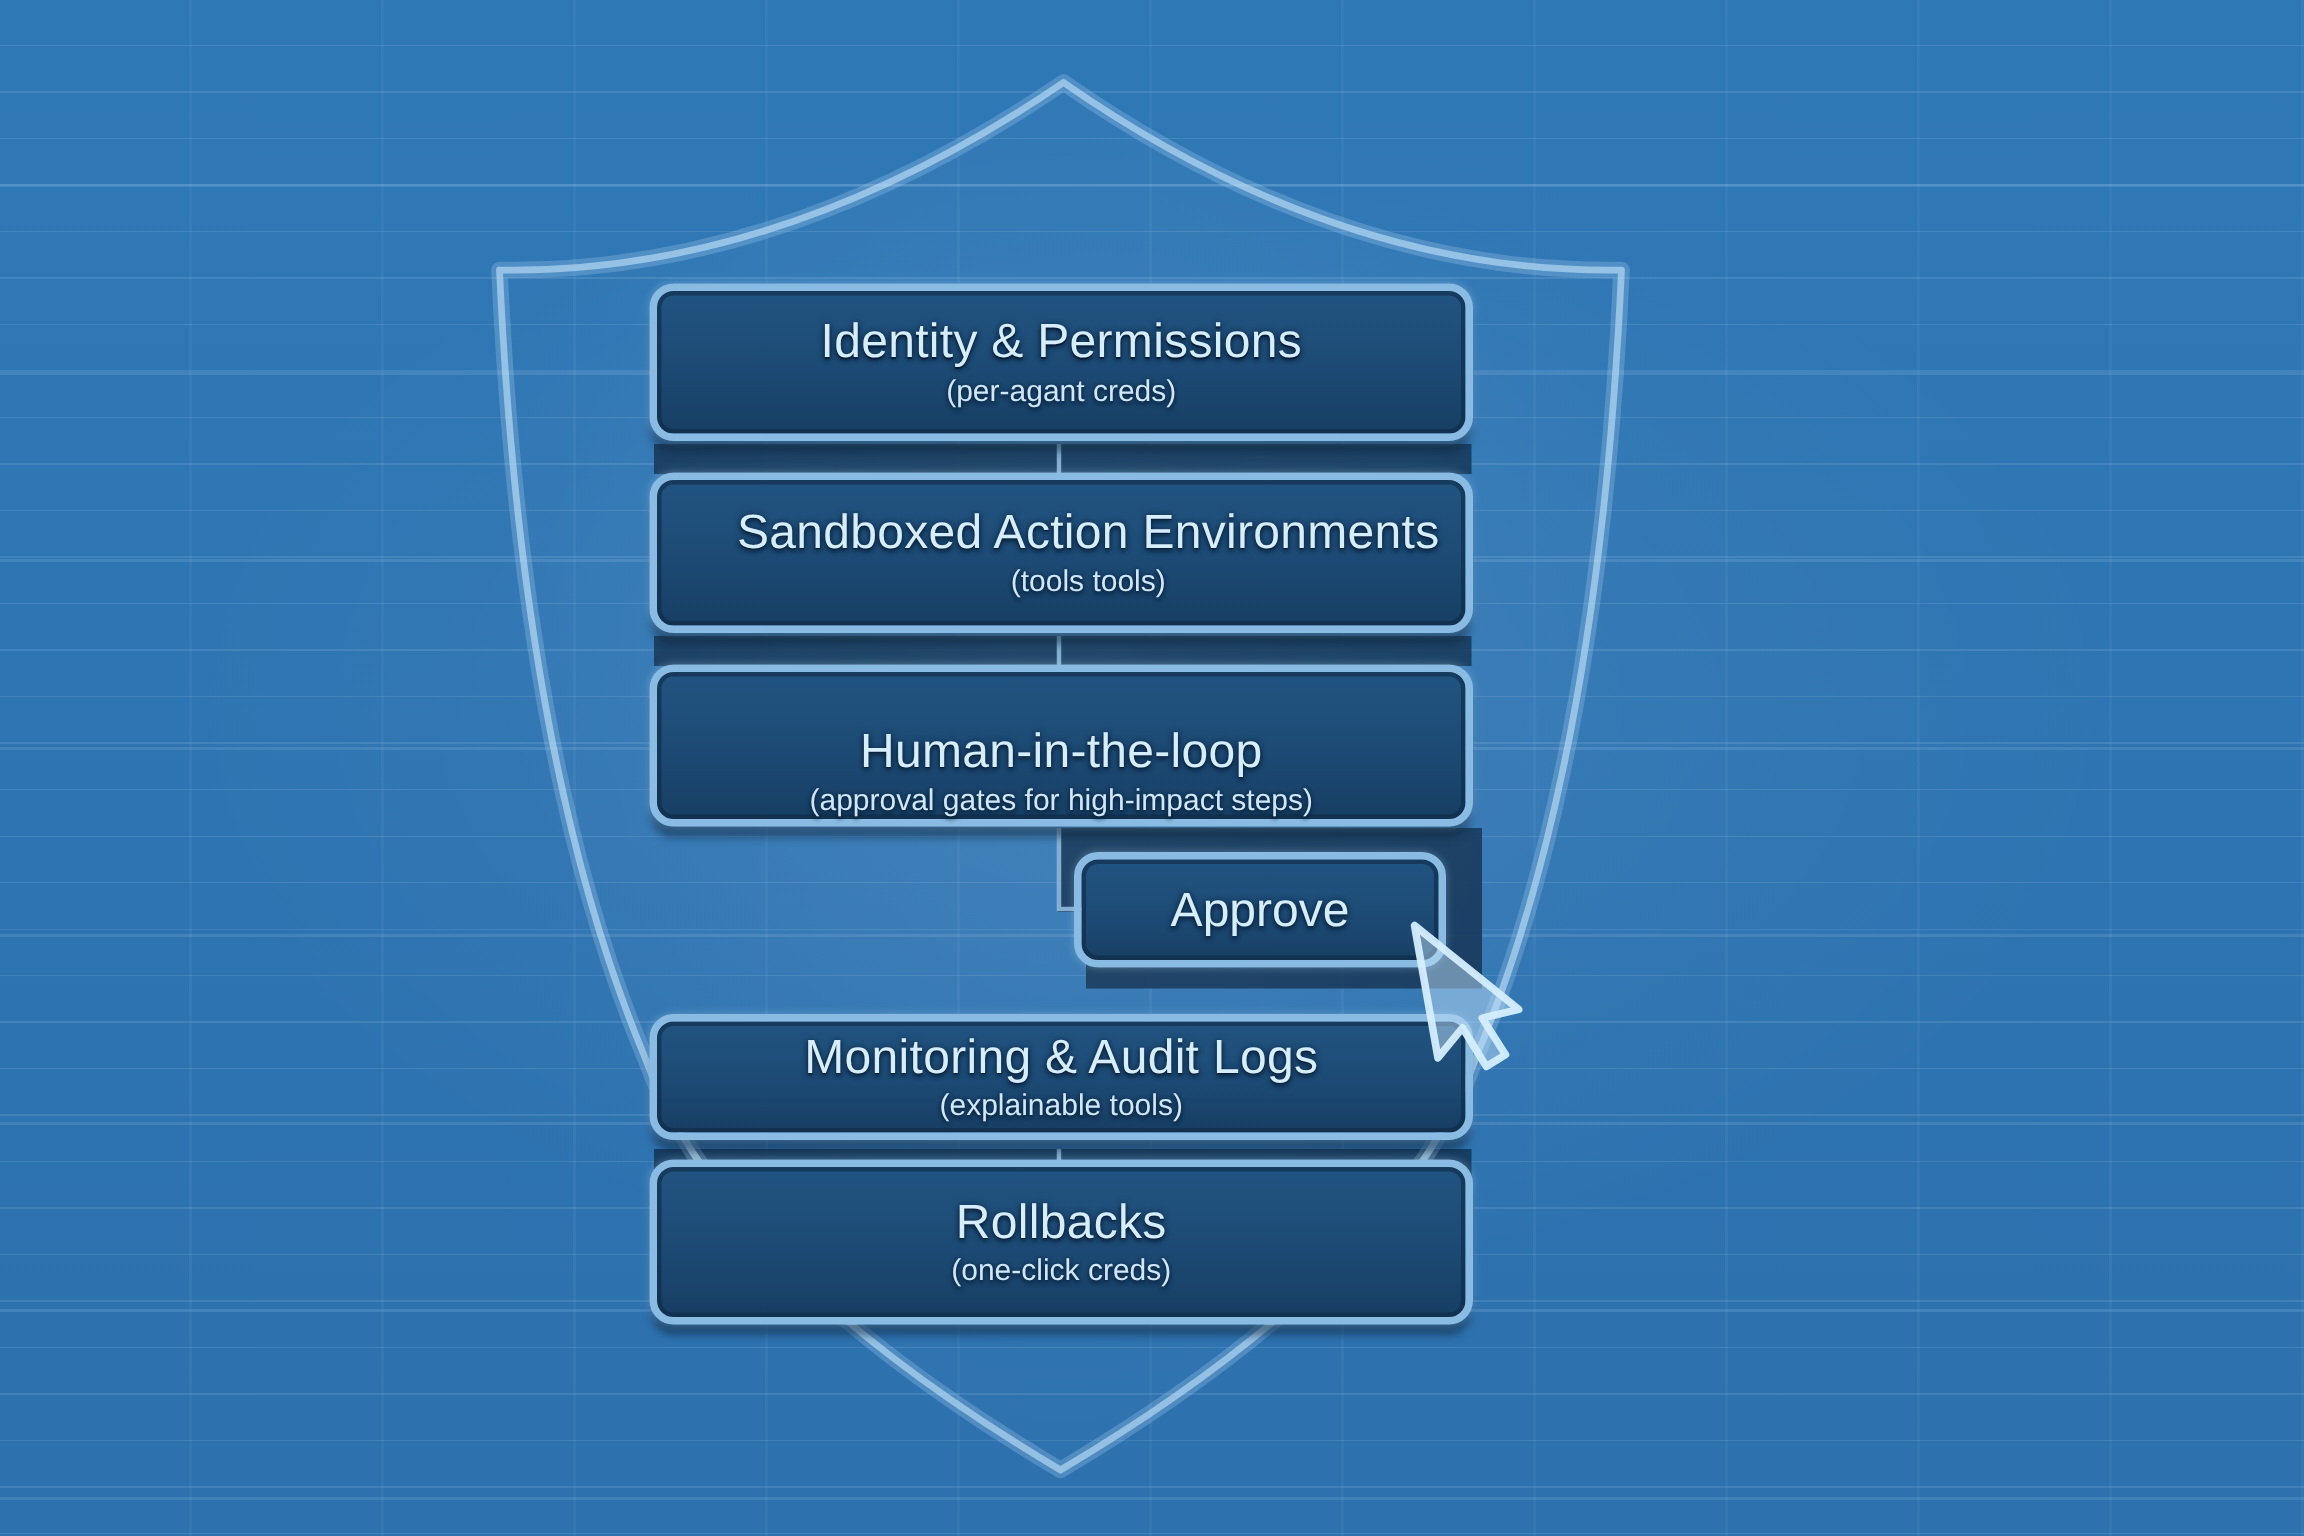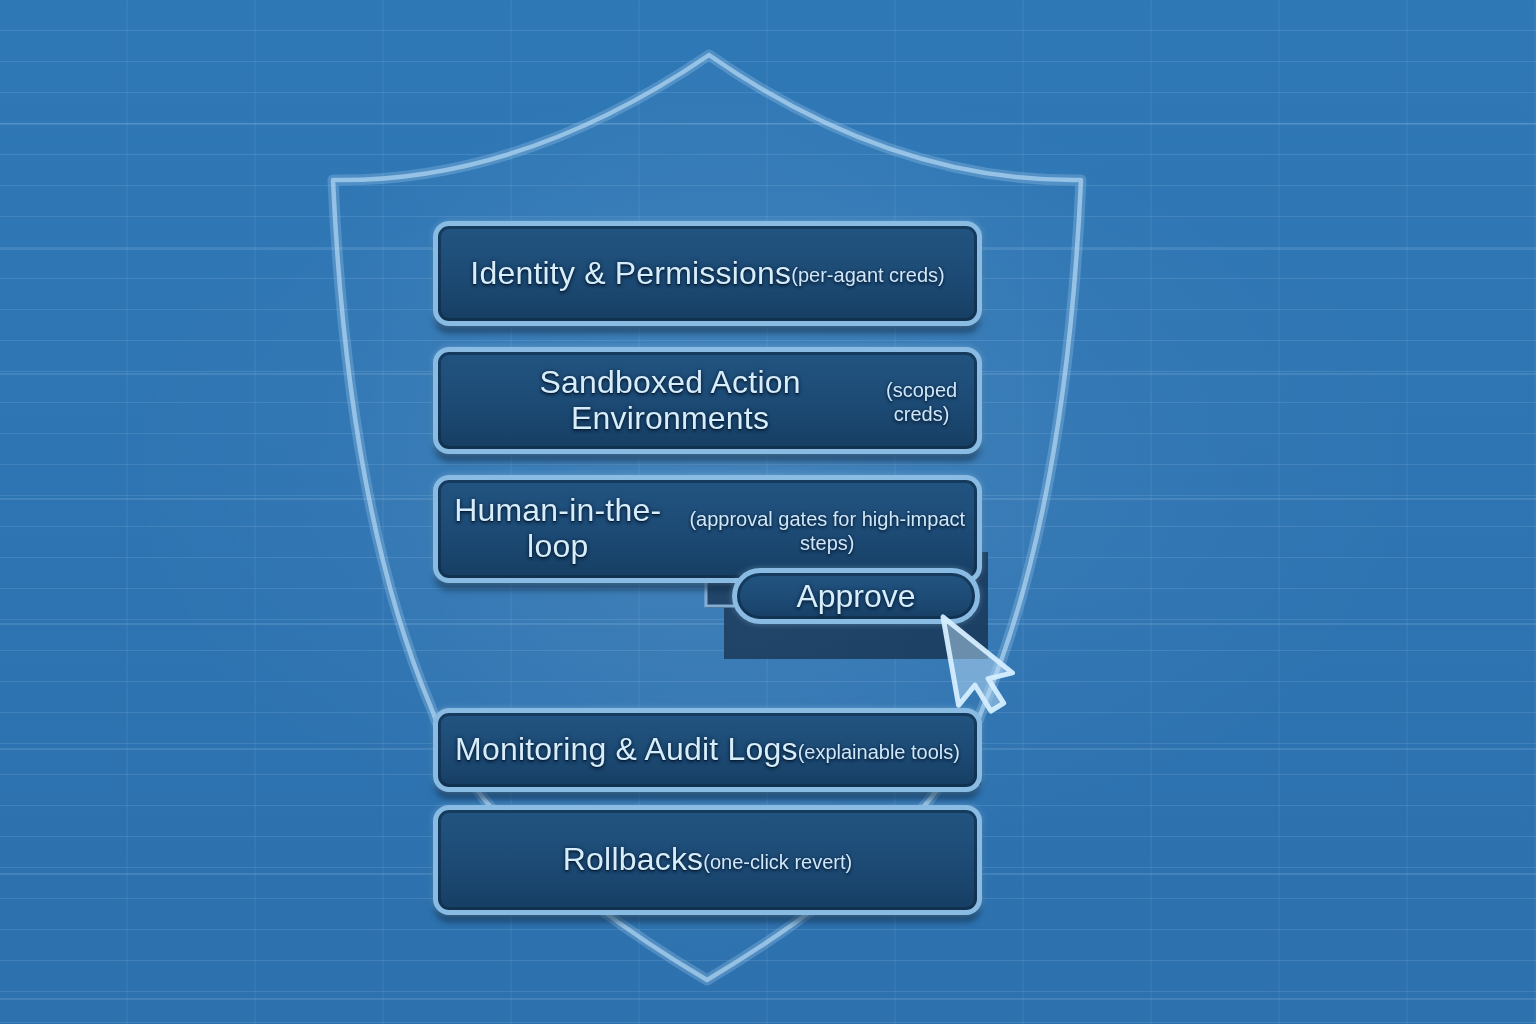--- a/index.html
+++ b/index.html
@@ -26,44 +26,43 @@
     position:absolute;
     left:433px;width:549px;
     box-sizing:border-box;
     background:linear-gradient(180deg,#225481 0%,#1c4a74 55%,#173e63 100%);
     border:5px solid #8abbe2;
     border-radius:16px;
     box-shadow:
       inset 0 0 0 3px rgba(12,38,64,0.55),
       0 0 6px rgba(190,225,250,0.30),
       0 9px 6px -2px rgba(13,36,60,0.55);
-    display:flex;justify-content:center;align-items:center;
+    display:flex;flex-direction:column;justify-content:center;align-items:center;
     text-align:center;
     color:#d6edfc;
-    margin-top:32px;
   }
   .node .title{
     font-size:32px;line-height:1.12;letter-spacing:0.2px;
     text-shadow:0 2px 3px rgba(8,30,55,0.85), 0 0 4px rgba(8,30,55,0.7), 0 1px 0 rgba(8,30,55,0.9);
   }
   .node .subtitle{
     font-size:20px;line-height:1.2;margin-top:3px;
     color:#cfe7fa;
     text-shadow:0 2px 3px rgba(8,30,55,0.85), 0 0 3px rgba(8,30,55,0.7);
   }
   #node-identity   {top:189px;height:105px;}
   #node-sandbox    {top:315px;height:107px;padding-left:36px;}
   #node-hitl       {top:443px;height:108px;justify-content:flex-end;}
   #node-monitoring {top:676px;height:84px;}
   #node-rollbacks  {top:773px;height:110px;}
   .approve{
-    position:absolute;left:732px;top:568px;width:248px;height:56px;
+    position:absolute;left:716px;top:568px;width:248px;height:77px;
     box-sizing:border-box;
     background:linear-gradient(180deg,#225481 0%,#1c4a74 60%,#183f65 100%);
-    border:5px solid #8abbe2;border-radius:28px;
+    border:5px solid #8abbe2;border-radius:16px;
     box-shadow:
       inset 0 0 0 3px rgba(12,38,64,0.55),
       0 0 6px rgba(190,225,250,0.30);
     display:flex;justify-content:center;align-items:center;
     color:#d6edfc;font-size:32px;
     text-shadow:0 2px 3px rgba(8,30,55,0.85), 0 0 4px rgba(8,30,55,0.7);
     cursor:default;
   }
 </style>
 </head>
@@ -104,37 +103,37 @@
     </g>
   </svg>
 
   <div class="node" id="node-identity">
     <div class="title">Identity &amp; Permissions</div>
     <div class="subtitle">(per-agant creds)</div>
   </div>
 
   <div class="node" id="node-sandbox">
     <div class="title">Sandboxed Action Environments</div>
-    <div class="subtitle">(scoped creds)</div>
+    <div class="subtitle">(tools tools)</div>
   </div>
 
   <div class="node" id="node-hitl">
     <div class="title">Human-in-the-loop</div>
     <div class="subtitle">(approval gates for high-impact  steps)</div>
   </div>
 
   <div class="approve">Approve</div>
 
   <div class="node" id="node-monitoring">
     <div class="title">Monitoring &amp; Audit Logs</div>
     <div class="subtitle">(explainable tools)</div>
   </div>
 
   <div class="node" id="node-rollbacks">
     <div class="title">Rollbacks</div>
-    <div class="subtitle">(one-click revert)</div>
+    <div class="subtitle">(one-click creds)</div>
   </div>
 
   <svg class="layer" width="1536" height="1024" aria-hidden="true">
     <polygon points="943,617 958.6,705.3 975,685.2 990.9,711 1003.7,703.1 988.1,678.7 1012.5,672.9" fill="rgba(186,220,245,0.5)" stroke="rgba(213,238,255,0.95)" stroke-width="5" stroke-linejoin="round"></polygon>
   </svg>
 
 </div>
 
 </body></html>

